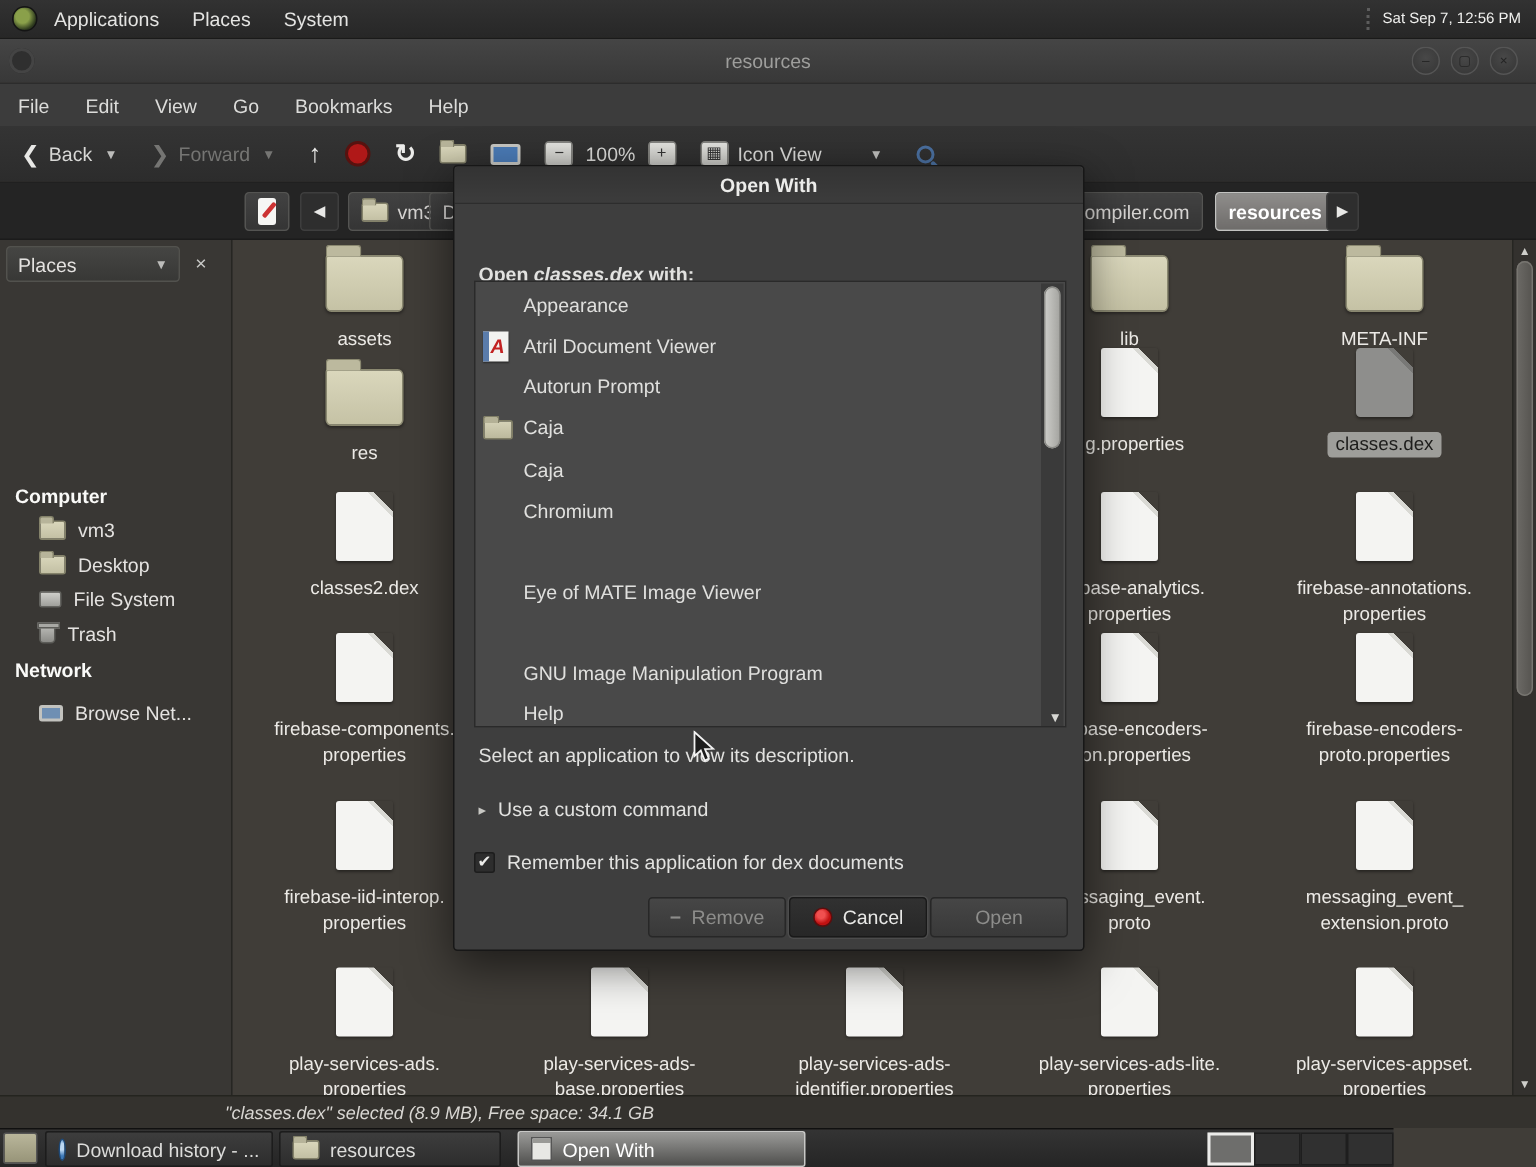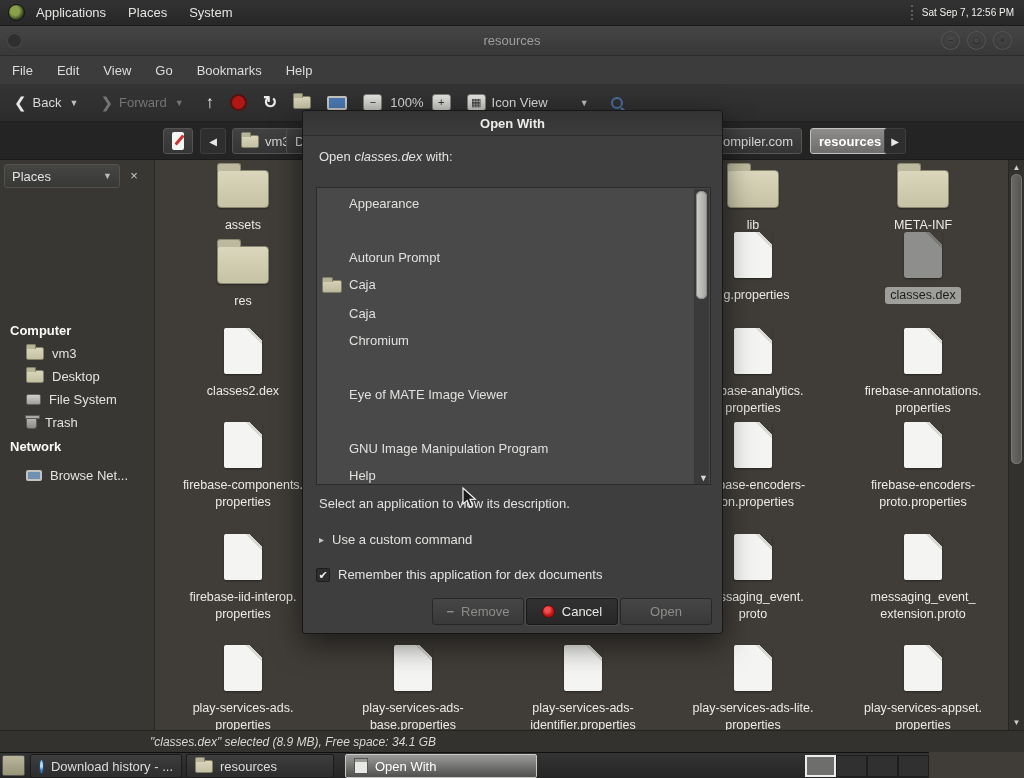--- a/index.html
+++ b/index.html
@@ -119,21 +119,21 @@
     background:#34322e; border-top:1px solid #24241f; color:#d8d6d2; font-size:12px;
     font-style:italic; display:flex; align-items:center; padding-left:150px; z-index:10;}
 
   
   #dialog { position:absolute; left:302px; top:110px; width:421px; height:524px;
     background:#3e3e3e; border:1px solid #171717; border-radius:3px; z-index:50;
     box-shadow:0 10px 30px rgba(0,0,0,.55); color:#e2e2e0; font-size:13px;}
   #dlg-titlebar { height:25px; background:linear-gradient(#333333,#3c3c3c);
     border-bottom:1px solid #2d2d2d; text-align:center; line-height:25px;
     font-weight:bold; color:#ececea; border-radius:3px 3px 0 0;}
-  #dlg-prompt { position:absolute; left:16px; top:38px;}
+  #dlg-prompt { position:absolute; left:16px; top:64px;font-weight:bold;}
   #dlg-prompt .fname { font-style:italic;}
   #dlg-list { position:absolute; left:13px; top:76px; width:395px; height:298px;
     background:#494949; border:1px solid #2a2a2a; overflow:hidden;}
   .dlg-app { position:absolute; left:0; width:378px; height:27px; display:flex; align-items:center;
     padding-left:32px; color:#e0e0de;}
   .dlg-app .app-ic { position:absolute; left:5px; }
   .app-icon-atril { width:17px; height:20px; background:#f2f2f0; border-left:4px solid #5a7cab;
     position:relative; box-shadow:0 1px 1px rgba(0,0,0,.4);}
   .app-icon-atril::after { content:"A"; position:absolute; left:1px; top:2px; color:#c22222;
     font-weight:bold; font-style:italic; font-size:13px;}
@@ -462,20 +462,24 @@
 
   <div id="dialog">
     <div id="dlg-titlebar">Open With</div>
     <div id="dlg-prompt">
       <span>Open </span><span class="fname">classes.dex</span><span> with:</span>
     </div>
     <div id="dlg-list">
       <div class="dlg-app" style="top:2px;">
           <span>Appearance</span>
         </div>
+      <div class="dlg-app" style="top:29px;">
+        <span class="app-ic app-icon-atril"></span>
+          <span>Atril Document Viewer</span>
+        </div>
       <div class="dlg-app" style="top:56px;">
           <span>Autorun Prompt</span>
         </div>
       <div class="dlg-app" style="top:83px;">
         <span class="app-ic app-icon-caja"></span>
           <span>Caja</span>
         </div>
       <div class="dlg-app" style="top:112px;">
           <span>Caja</span>
         </div>

